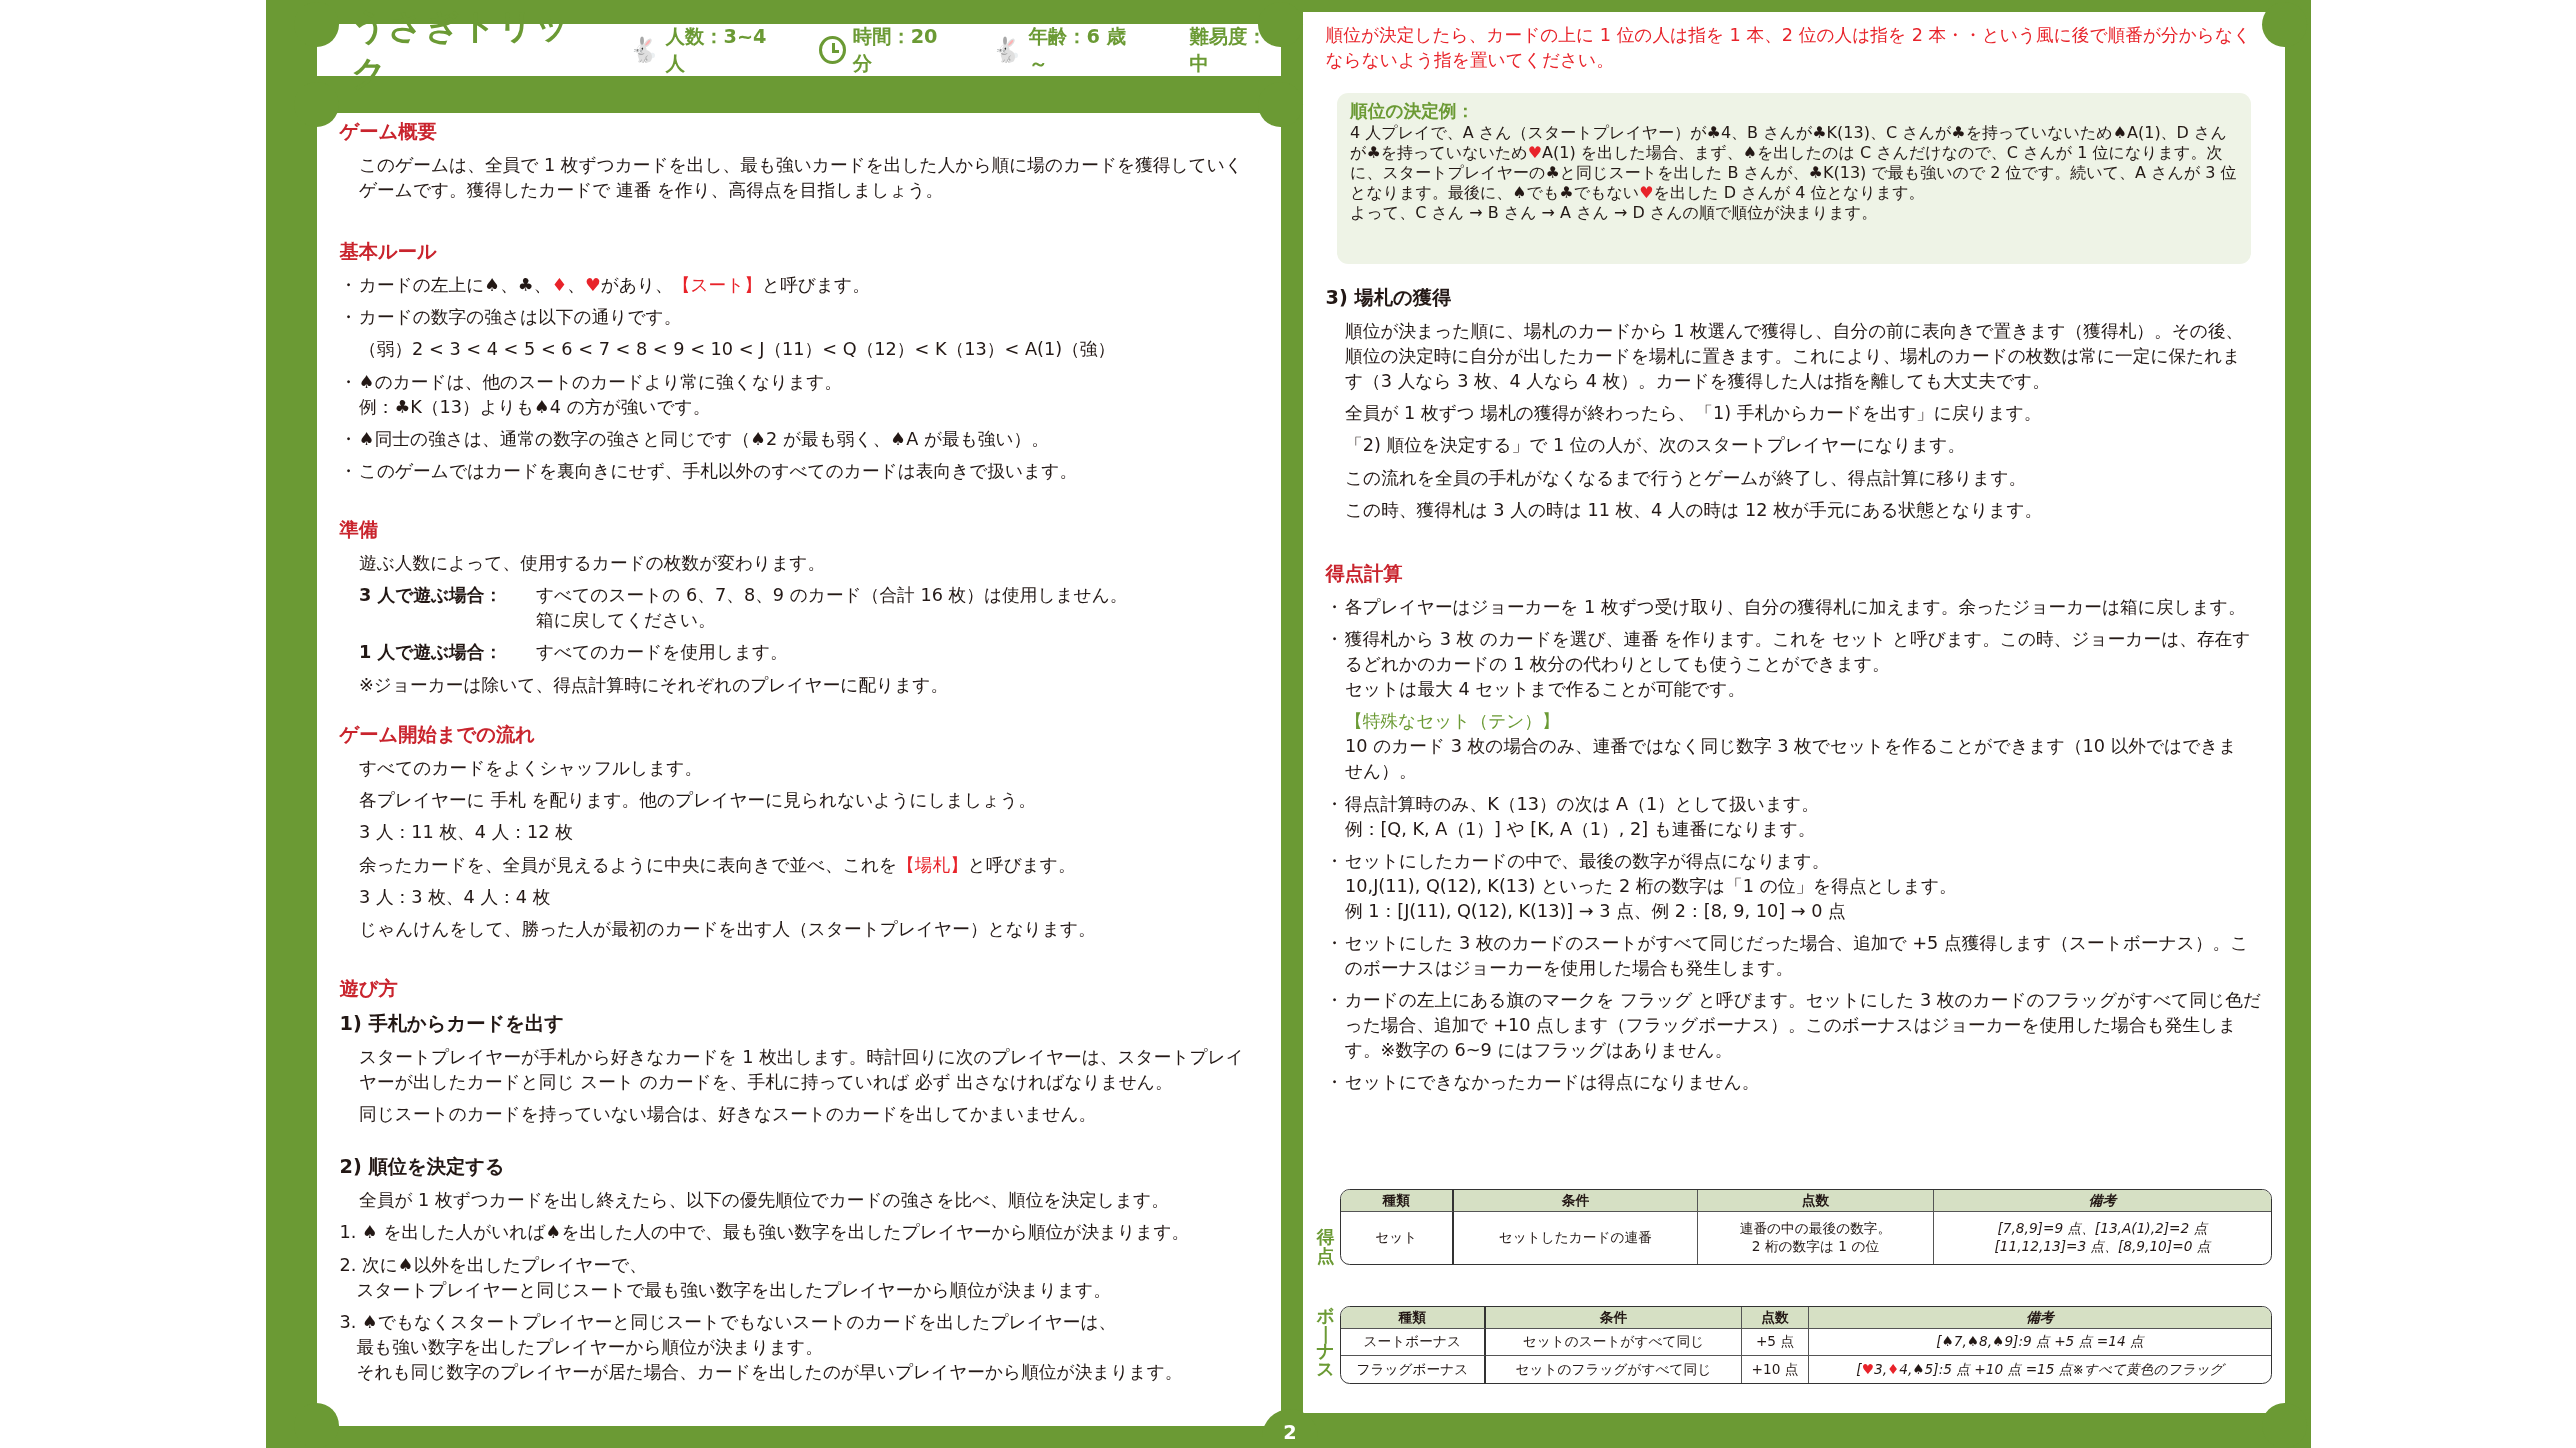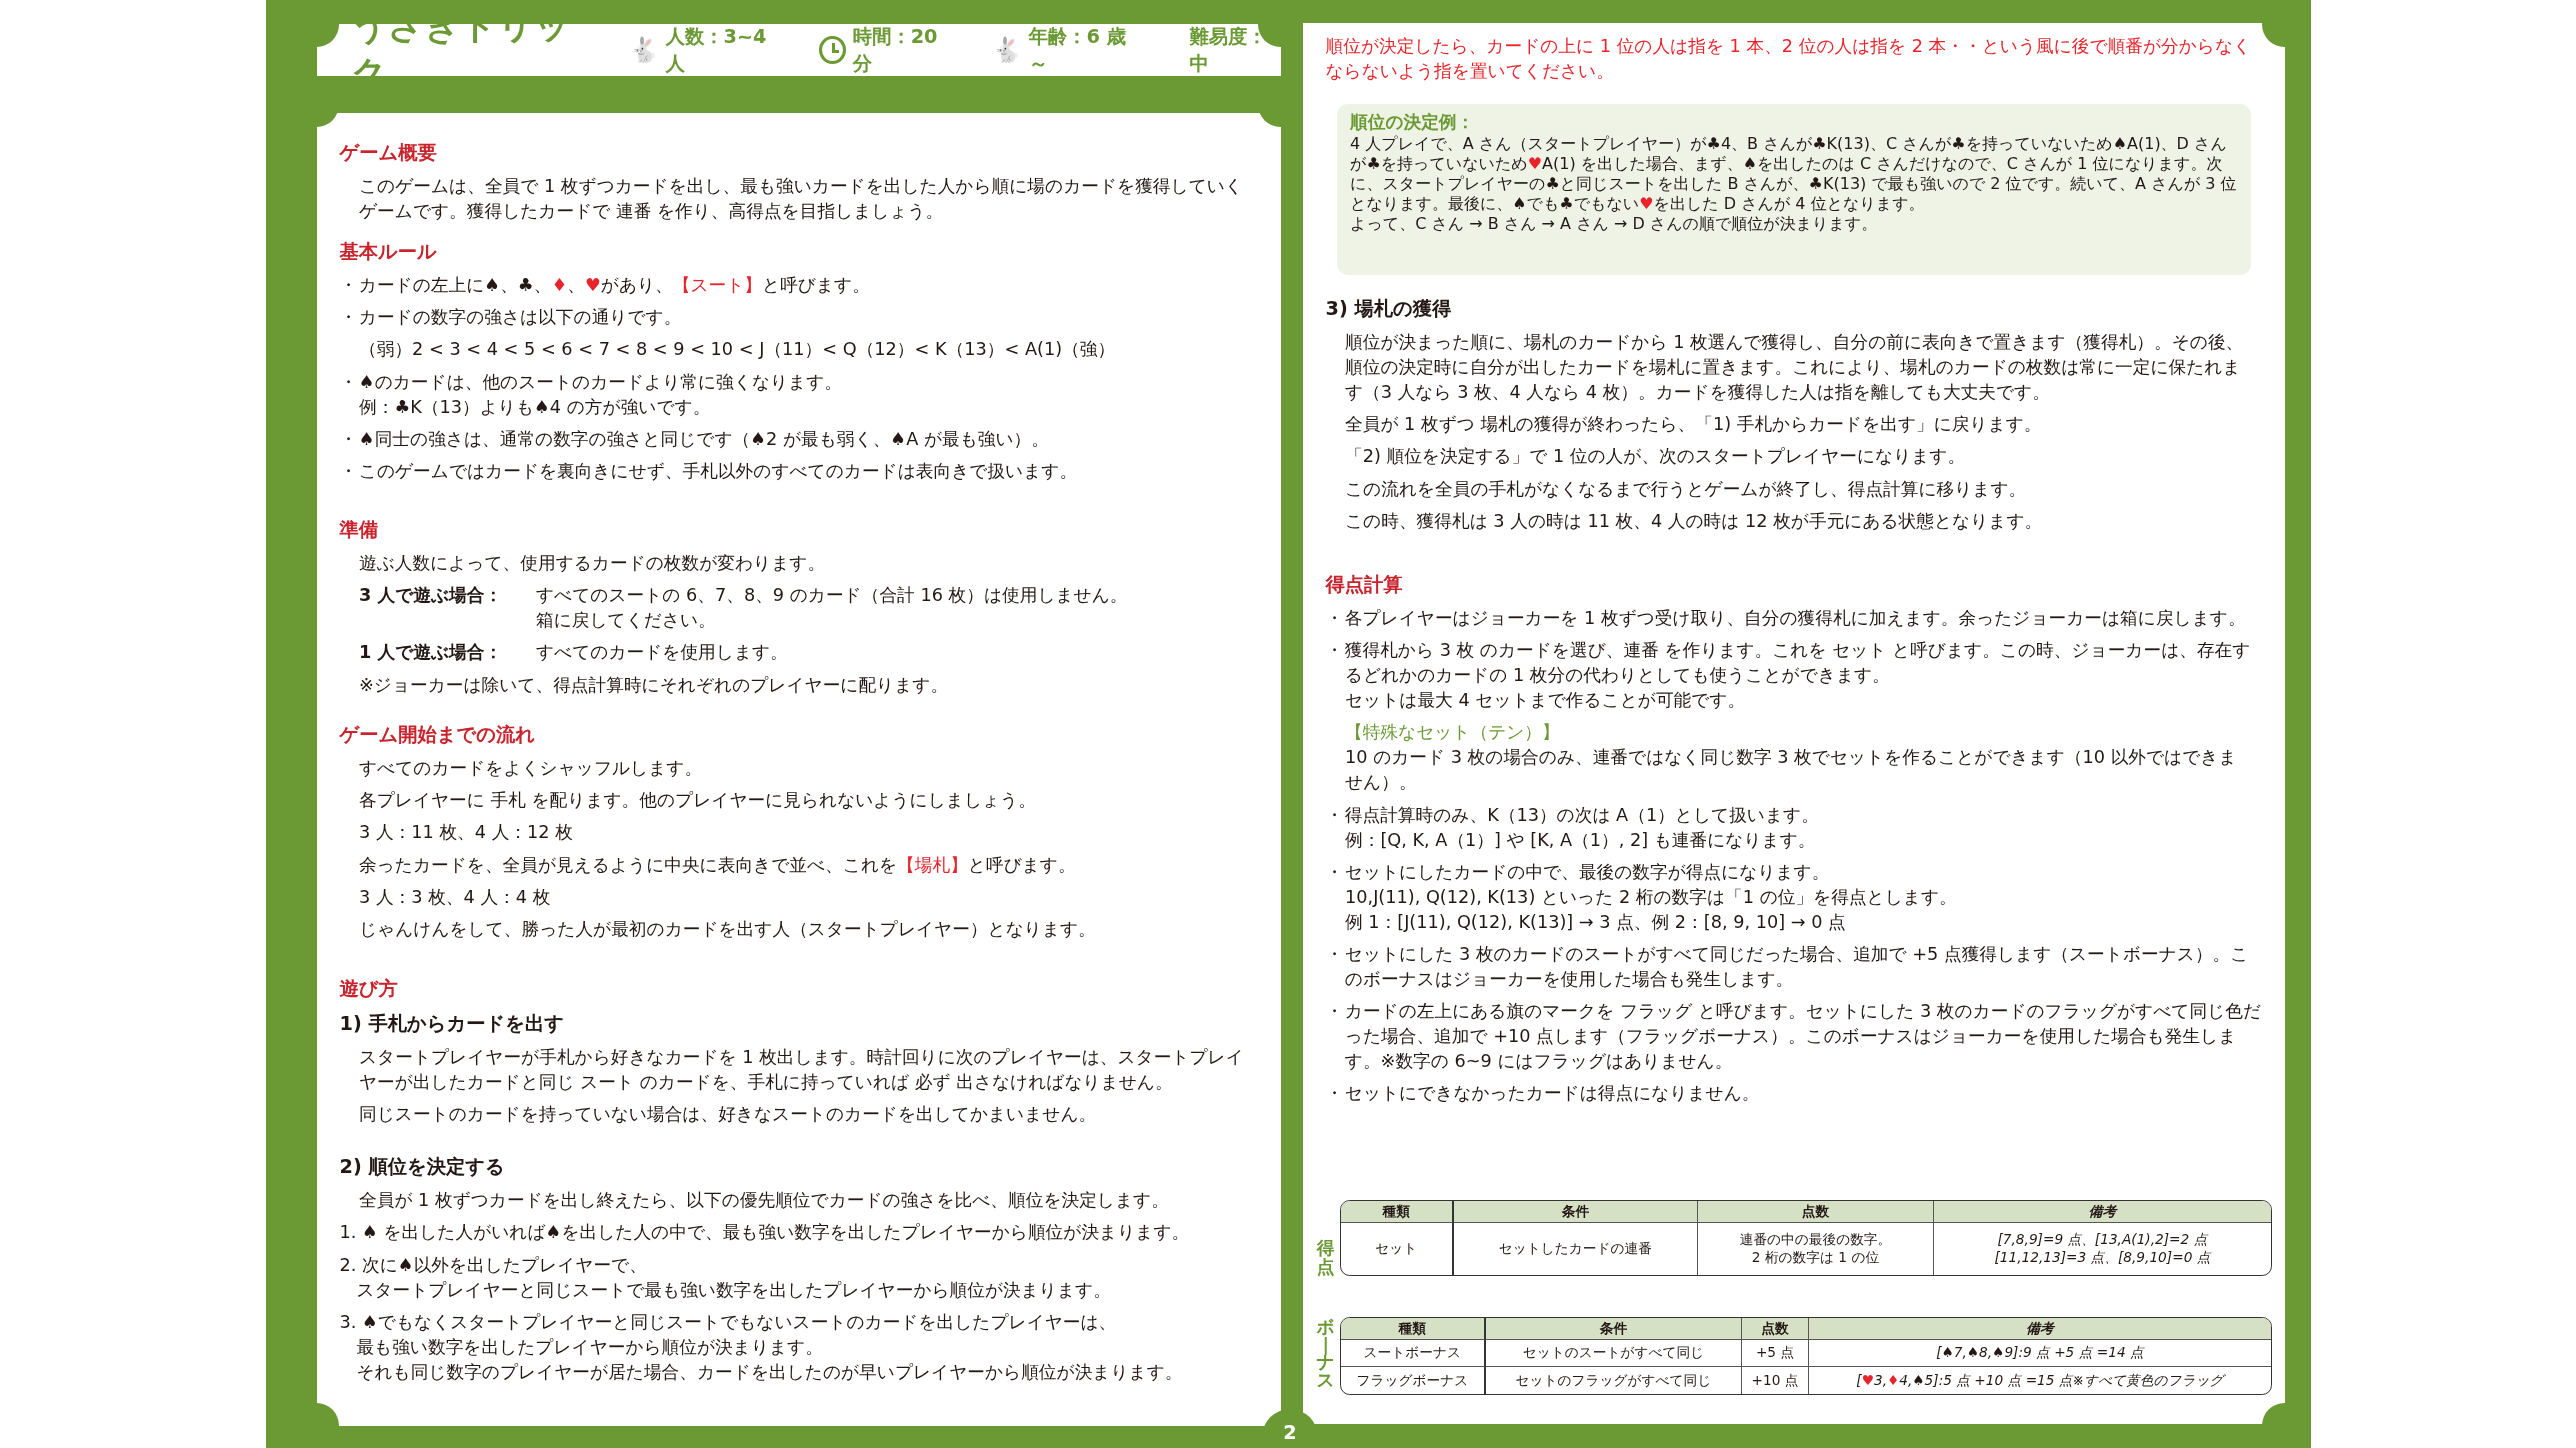--- a/index.html
+++ b/index.html
@@ -3,21 +3,21 @@
 <meta charset="utf-8">
 <style>
   html,body{margin:0;padding:0;}
   body{width:2576px;height:1449px;background:#ffffff;position:relative;overflow:hidden;
        font-family:"DejaVu Sans","Liberation Sans",sans-serif;color:#231815;}
   .frame{position:absolute;left:266px;top:0;width:2045px;height:1449px;background:#6b9a34;}
   .panel{position:absolute;background:#fff;}
   .notch{position:absolute;width:45px;height:45px;border-radius:50%;background:#6b9a34;}
   #hdr{left:51px;top:24px;width:964px;height:52px;display:flex;align-items:center;}
   #lp{left:51px;top:113px;width:964px;height:1313px;}
-  #rp{left:1037px;top:23px;width:982px;height:1401px;}
+  #rp{left:1037px;top:12px;width:982px;height:1401px;}
   .title{font-family:"DejaVu Sans",sans-serif;font-weight:bold;font-size:35px;color:#6b9a34;margin-left:34px;letter-spacing:0.8px;}
   .meta{display:flex;align-items:center;font-weight:bold;font-size:19.3px;color:#6b9a34;margin-left:35px;}
   .meta .ic{margin-right:6.4px;font-size:24px;}
   .clock{width:22.5px;height:22.5px;border:3.2px solid #6b9a34;border-radius:50%;position:relative;margin-right:6.4px;}
   .clock:before{content:"";position:absolute;left:9.7px;top:4px;width:3.2px;height:8.9px;background:#6b9a34;}
   .clock:after{content:"";position:absolute;left:9.7px;top:11.3px;width:7.2px;height:3.2px;background:#6b9a34;}
   .sec{position:absolute;left:0;right:0;}
   .h2{font-weight:bold;color:#c9242d;font-size:19.3px;margin:0 0 8px 22.5px;}
   .h3{font-weight:bold;font-size:19.3px;margin:0 0 8px 22.5px;}
   .p{font-size:17.7px;line-height:25px;margin:0 32px 7.2px 42px;}
@@ -60,21 +60,21 @@
     <span class="meta">
       <span class="ic">🐇</span>
       <span>年齢：6 歳～</span>
     </span>
     <span class="meta" style="margin-left:52px">
       <span>難易度：中</span>
     </span>
   </div>
 
   <div class="panel" id="lp">
-    <div class="sec" style="top:26px">
+    <div class="sec" style="top:5px">
       <div class="h2">ゲーム概要</div>
       <div class="p">このゲームは、全員で 1 枚ずつカードを出し、最も強いカードを出した人から順に場のカードを獲得していくゲームです。獲得したカードで 連番 を作り、高得点を目指しましょう。</div>
     </div>
 
     <div class="sec" style="top:125px">
       <div class="h2">基本ルール</div>
       <div class="b"><span class="dot">・</span><span>カードの左上に</span><span>♠</span>、<span>♣</span>、<span class="suit-r">♦</span>、<span class="suit-r">♥</span><span>があり、</span><span class="red">【スート】</span><span>と呼びます。</span></div>
       <div class="b"><span class="dot">・</span><span>カードの数字の強さは以下の通りです。</span></div>
       <div class="p">（弱）2 &lt; 3 &lt; 4 &lt; 5 &lt; 6 &lt; 7 &lt; 8 &lt; 9 &lt; 10 &lt; J（11）&lt; Q（12）&lt; K（13）&lt; A(1)（強）</div>
       <div class="b" style="margin-bottom:0"><span class="dot">・</span><span>♠のカードは、他のスートのカードより常に強くなります。</span></div>

